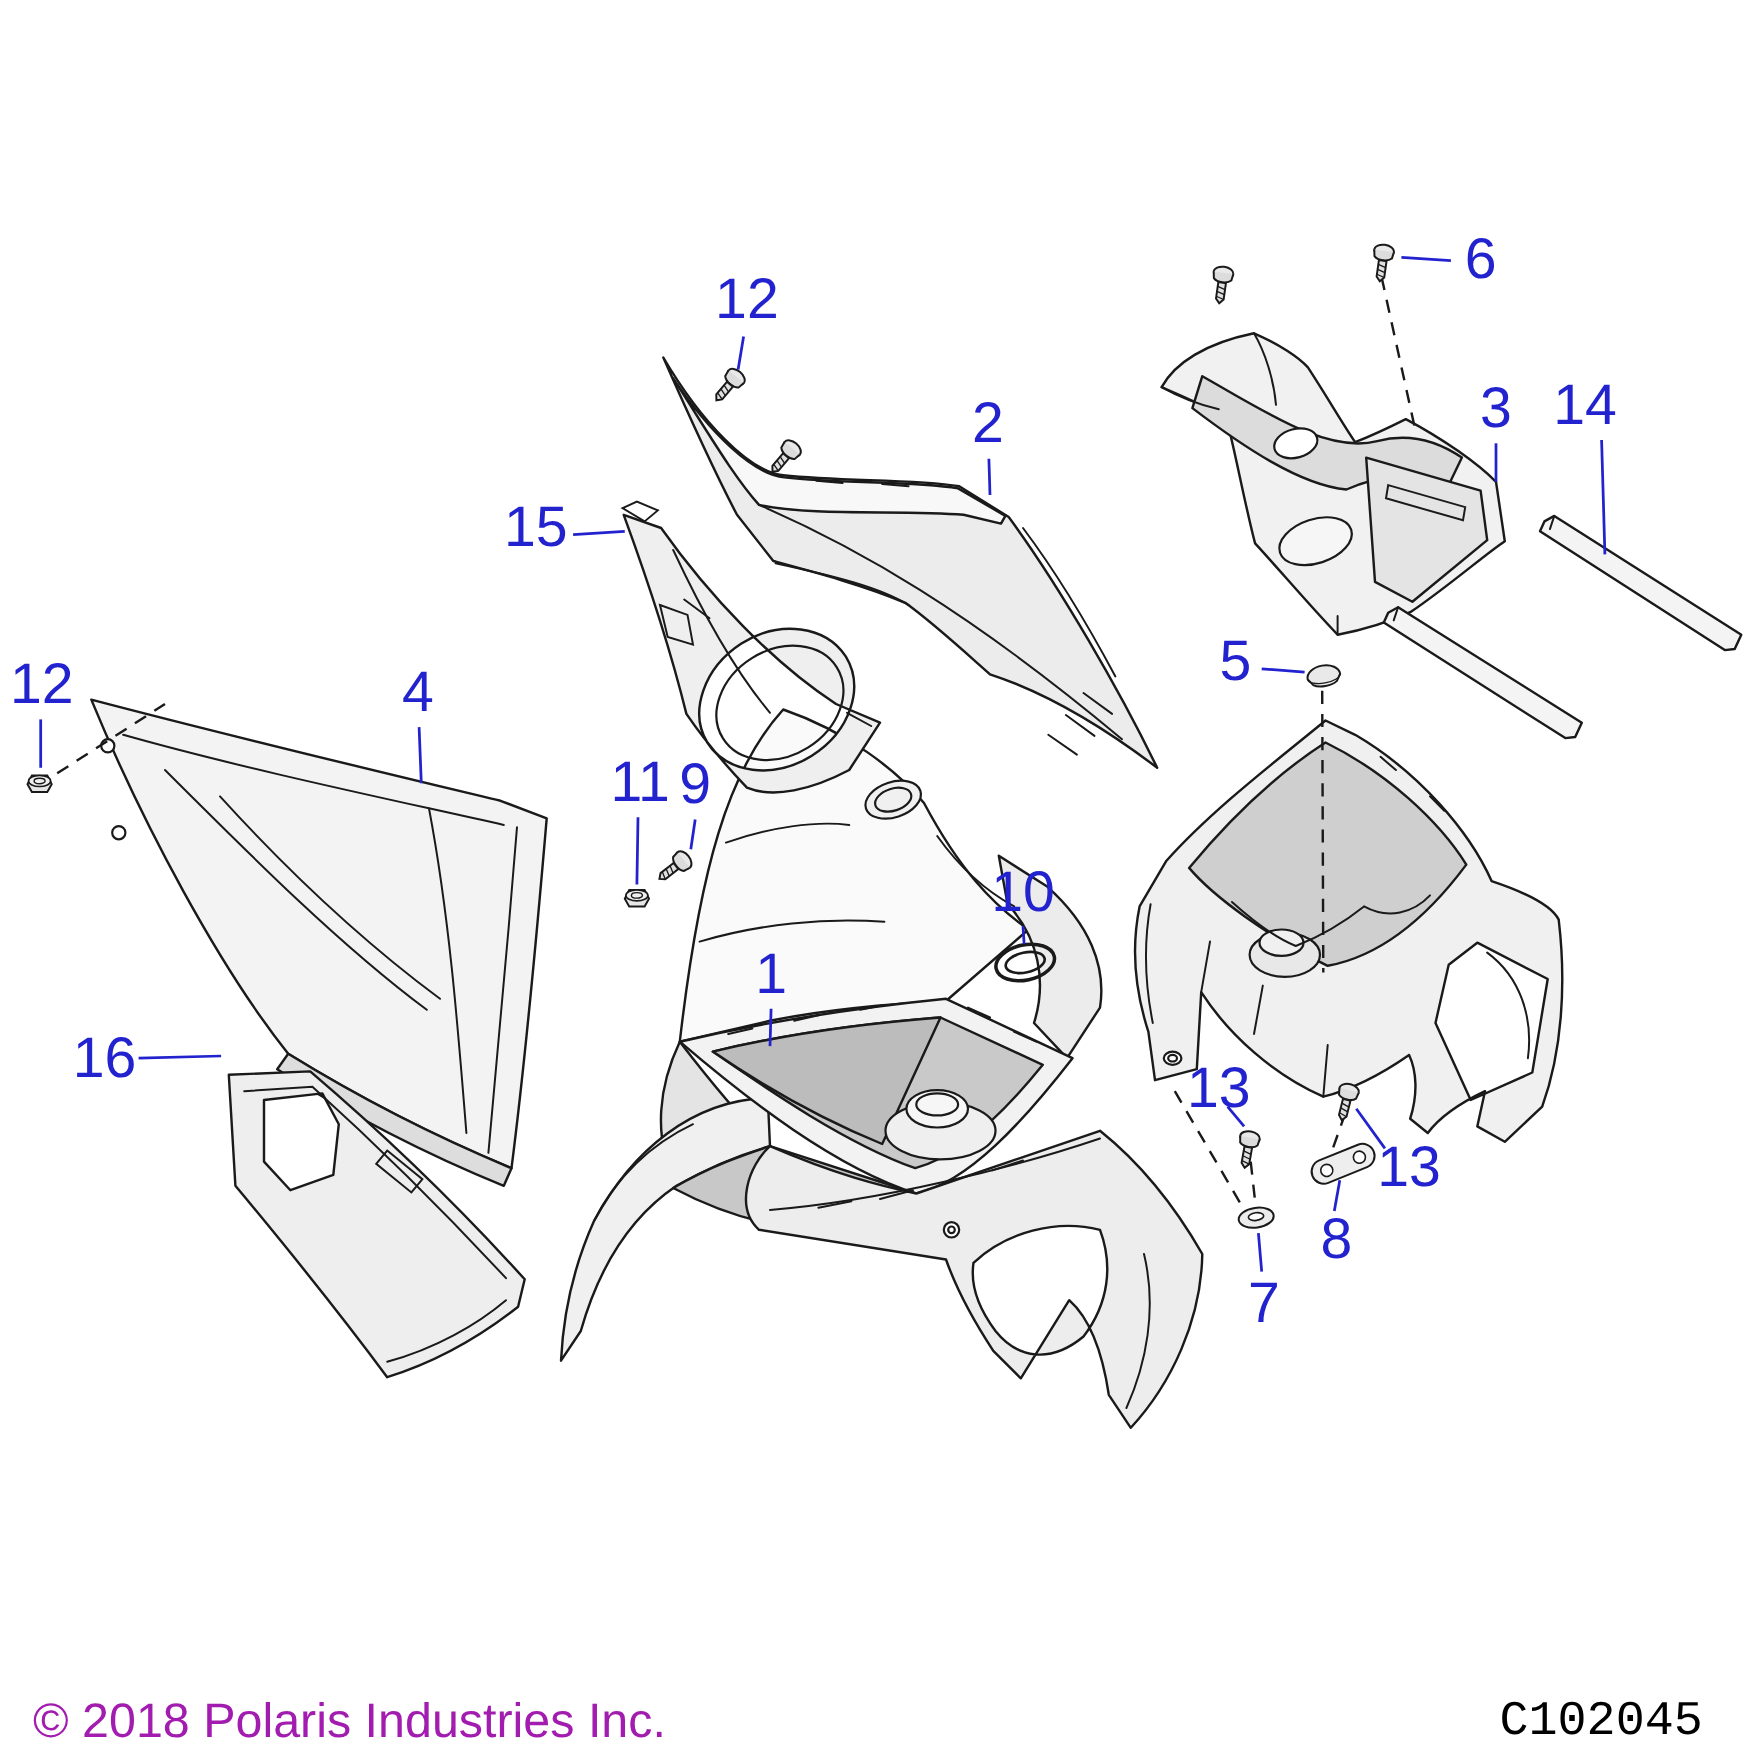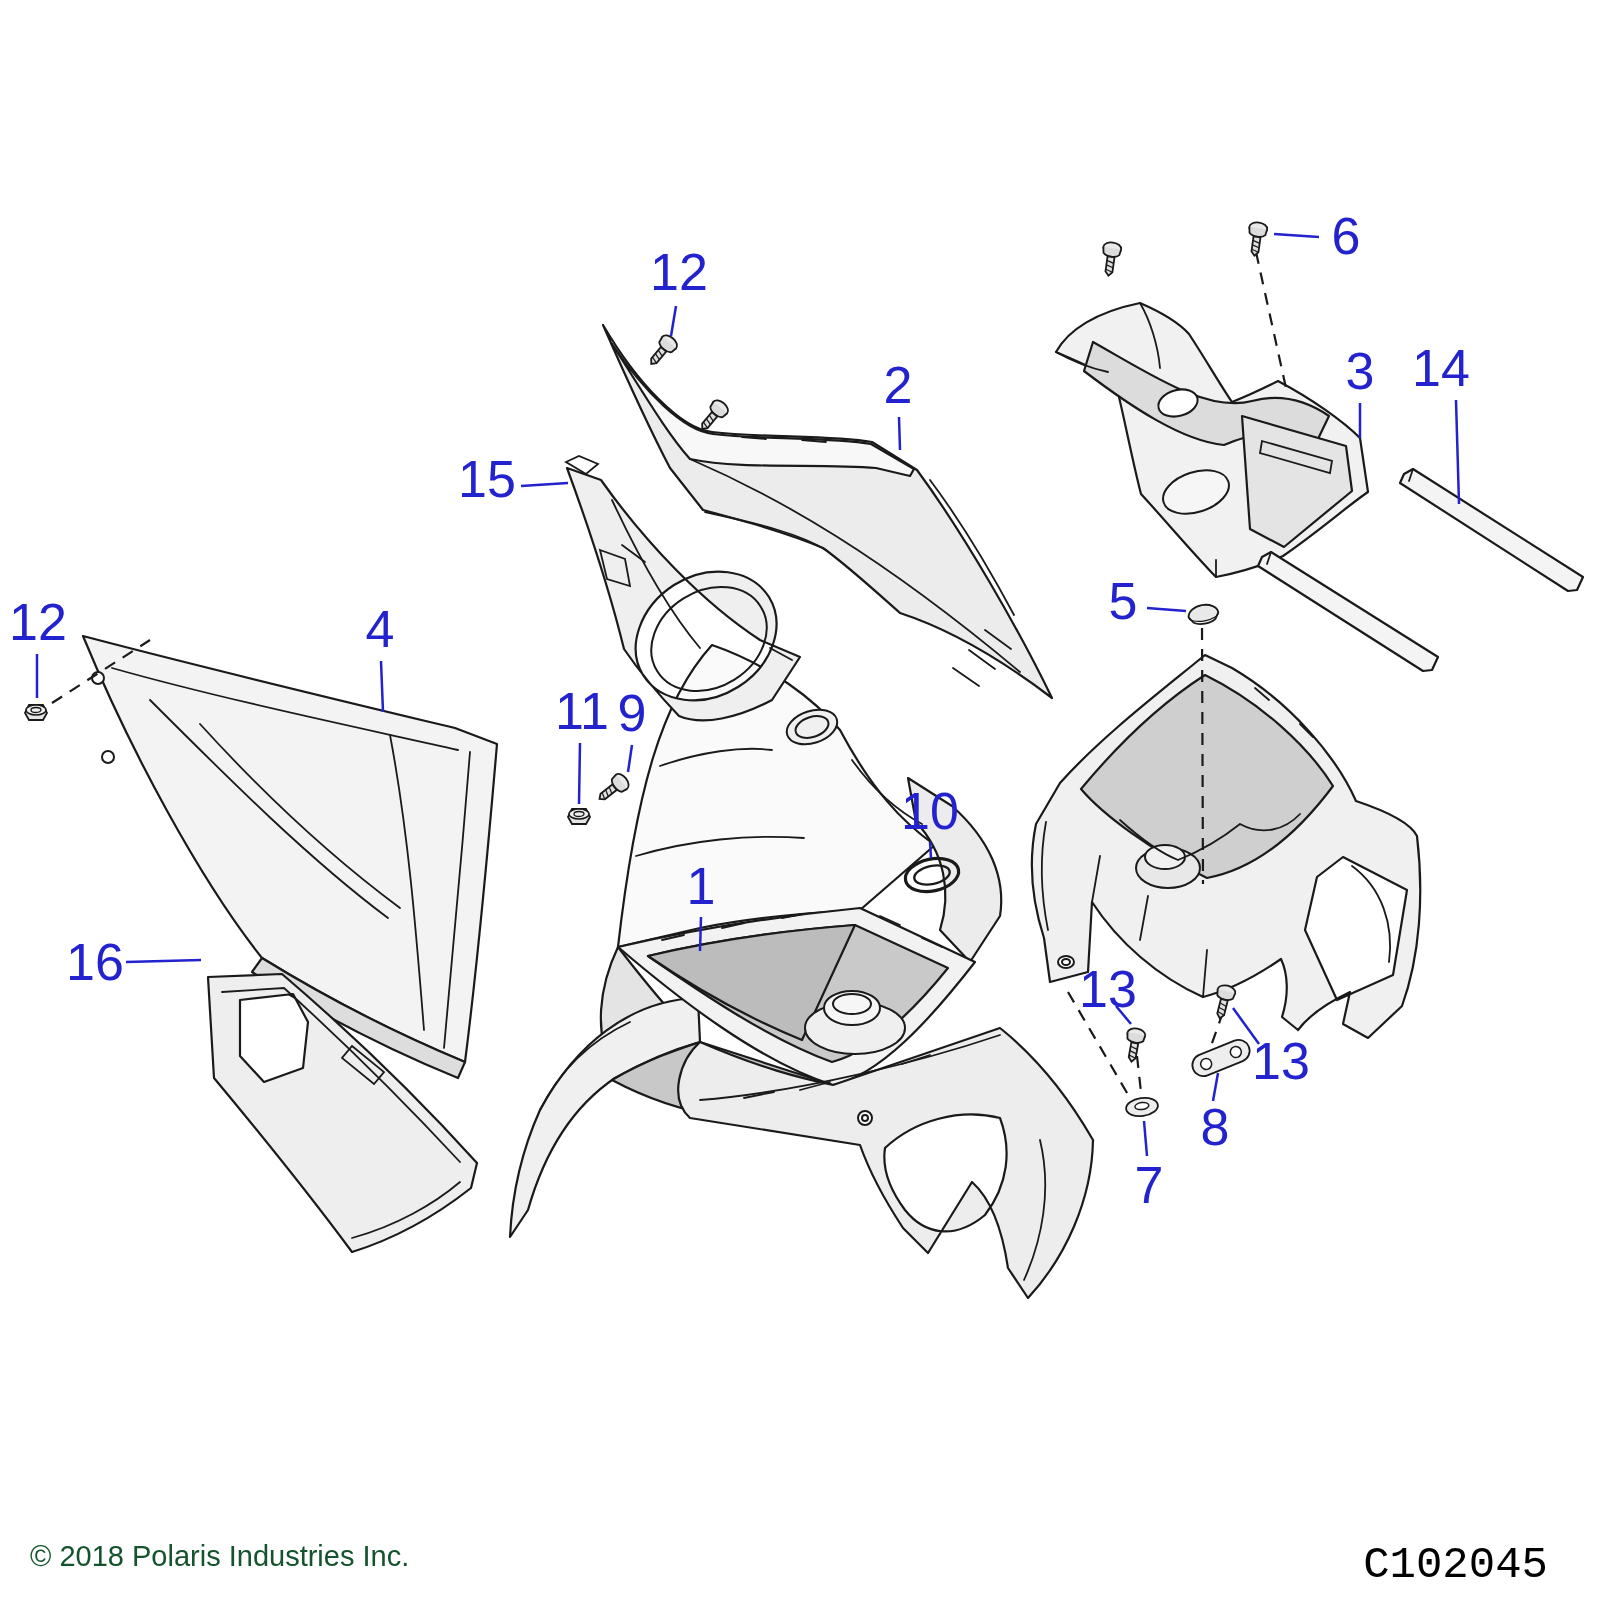--- a/index.html
+++ b/index.html
@@ -1,19 +1,19 @@
 <!DOCTYPE html>
 <html><head>
 <meta charset="utf-8">
 <style>
   html,body{margin:0;padding:0;background:#ffffff;}
   .page{position:relative;width:1600px;height:1600px;background:#ffffff;overflow:hidden;
         font-family:"Liberation Sans", sans-serif;}
   svg{position:absolute;left:0;top:0;}
-  .footer-left{position:absolute;left:30px;top:1540px;font-size:29px;color:#14532d;}
+  .footer-left{position:absolute;left:30px;top:1540px;font-size:44px;color:#a21caf;}
   .footer-right{position:absolute;right:52px;top:1540px;font-size:44px;color:#000;font-family:Liberation Mono, monospace;}
   text.callout{font-family:"Liberation Sans",sans-serif;font-weight:400;}
 </style>
 </head>
 <body>
 
 <div class="page">
   <svg width="1600" height="1600" viewBox="0 0 1600 1600" xmlns="http://www.w3.org/2000/svg">
       <g>
         <path d="M 603 325 C 625 375 650 430 670 468 L 703 510 C 740 520 785 532 823 548 C 848 566 874 590 900 613 C 952 630 1006 663 1052 698 C 1018 628 964 534 917 470 L 872 442 C 830 435 766 438 712 432 C 681 429 637 383 603 325 Z" fill="#ececec" stroke="#1a1a1a" stroke-width="2.2" stroke-linejoin="round" fill-rule="evenodd"></path>

